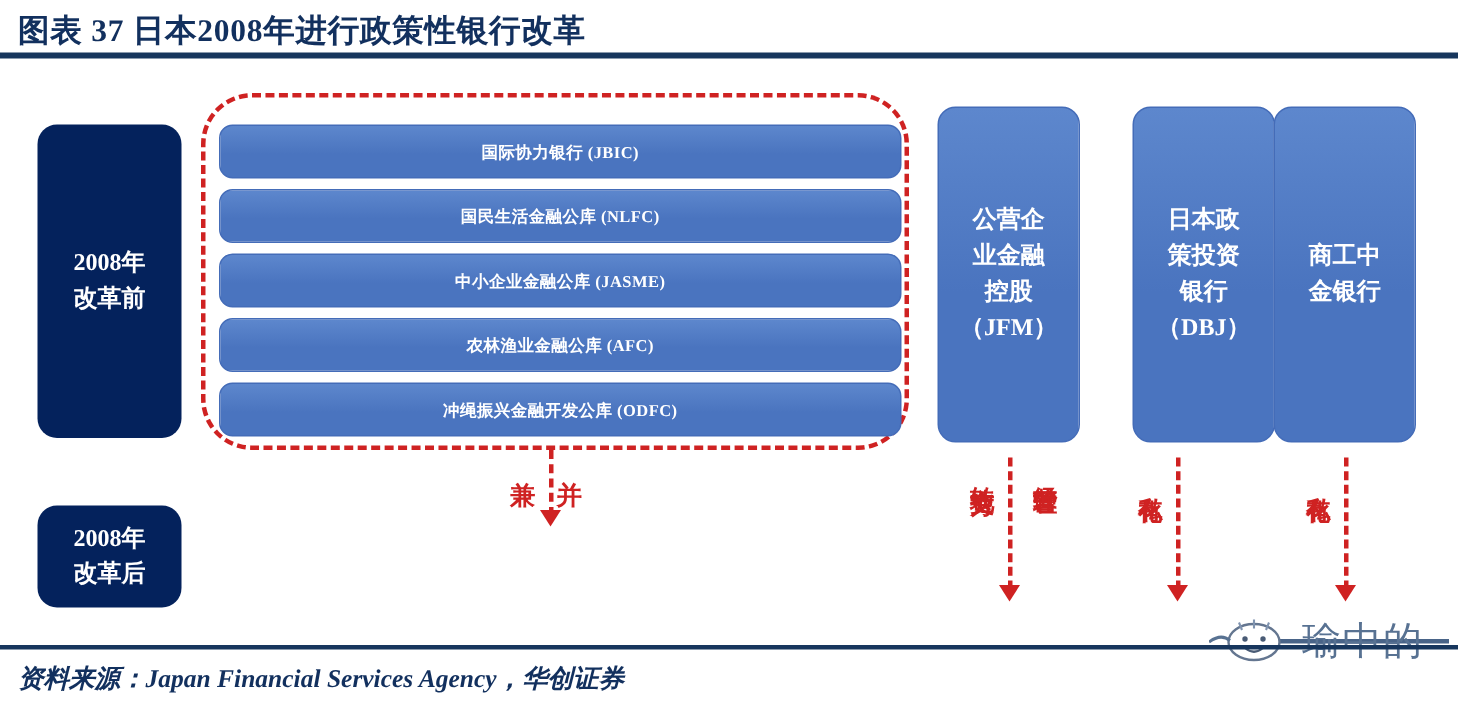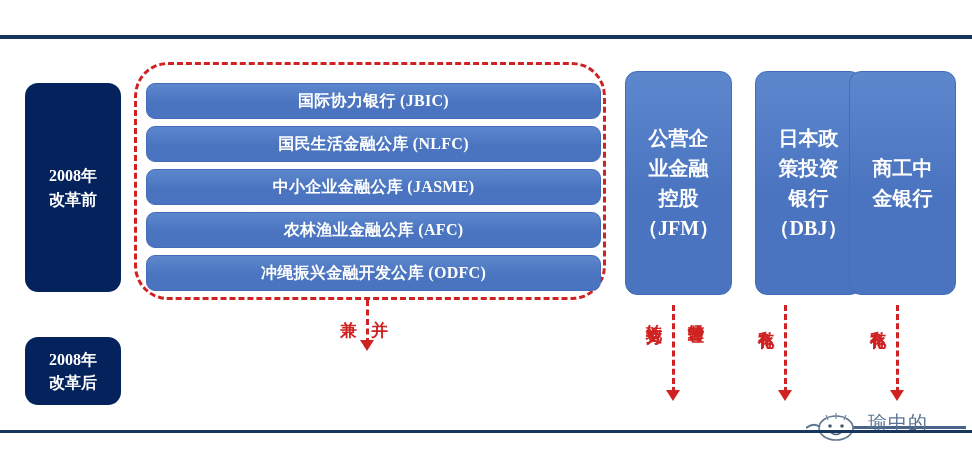--- a/index.html
+++ b/index.html
@@ -99,21 +99,21 @@
     background: linear-gradient(180deg, #5d87cd 0%, #4a74bf 55%, #4a74bf 100%);
     border: 1px solid #446cb8;
     border-radius: 9px;
     box-sizing: border-box;
     color: #ffffff;
     display: flex;
     align-items: center;
     justify-content: center;
     font-family: "Liberation Serif", "DejaVu Serif", serif;
     font-weight: bold;
-    font-size: 16px;
+    font-size: 11px;
     letter-spacing: 0.3px;
     white-space: nowrap;
   }
 
   
   #group-outline {
     position: absolute;
     left: 134px;
     top: 62px;
     width: 472px;
@@ -150,34 +150,34 @@
     font-size: 17px;
     color: #cf2222;
   }
   #merge-label-left  { left: 340px; }
   #merge-label-right { left: 371px; }
 
   
   .tall-box {
     position: absolute;
     top: 71px;
-    width: 107px;
+    width: 95px;
     height: 224px;
     background: linear-gradient(180deg, #5d87cd 0%, #4a74bf 55%, #4a74bf 100%);
     border: 1px solid #446cb8;
     border-radius: 12px;
     box-sizing: border-box;
     color: #ffffff;
     display: flex;
     align-items: center;
     justify-content: center;
     text-align: center;
     font-family: "Liberation Serif", "DejaVu Serif", serif;
     font-weight: bold;
-    font-size: 20px;
+    font-size: 16px;
     line-height: 1.5;
     padding: 0 18px;
   }
   #tall-jfm { left: 625px; }
   #tall-dbj { left: 755px; align-items: center; }
   #tall-scb { left: 849px; }
   .tall-box .ttl { display: block; }
 
   
   .vline {
@@ -236,36 +236,37 @@
     top: 26px;
     width: 138px;
     height: 3px;
     background: #2a4a74;
   }
   #wm-text {
     position: absolute;
     left: 68px;
     top: 10px;
     font-family: "Liberation Sans", "DejaVu Sans", sans-serif;
-    font-size: 19px;
+    font-size: 26px;
     color: #3c5a80;
     letter-spacing: 1px;
     white-space: nowrap;
   }
   #wm-face {
     position: absolute;
     left: 6px;
     top: 12px;
   }
 </style>
 </head>
 <body>
 
 <div id="page">
 
+  <div id="title">图表 37  日本2008年进行政策性银行改革</div>
   <div id="title-rule"></div>
 
   <div class="navy-box" id="box-before">
     <span>2008年</span>
     <span>改革前</span>
   </div>
   <div class="navy-box" id="box-after">
     <span>2008年</span>
     <span>改革后</span>
   </div>
@@ -327,14 +328,15 @@
       <circle cx="24" cy="14" r="1.8" fill="#2a3f5d"></circle>
       <circle cx="36" cy="14" r="1.8" fill="#2a3f5d"></circle>
       <path d="M24 20 Q30 25 36 20" fill="none" stroke="#2a3f5d" stroke-width="1.5"></path>
       <path d="M0 16 Q8 10 14 15" fill="none" stroke="#3c5a80" stroke-width="2"></path>
       <path d="M20 3 L22 8 M30 1 L30 7 M40 3 L38 8" stroke="#6b82a3" stroke-width="1.4" fill="none"></path>
     </svg>
     <div id="wm-text">瑜中的</div>
   </div>
 
   <div id="footer-rule"></div>
+  <div id="footer-text">资料来源：Japan Financial Services Agency，华创证券</div>
 
 </div>
 
 </body></html>

